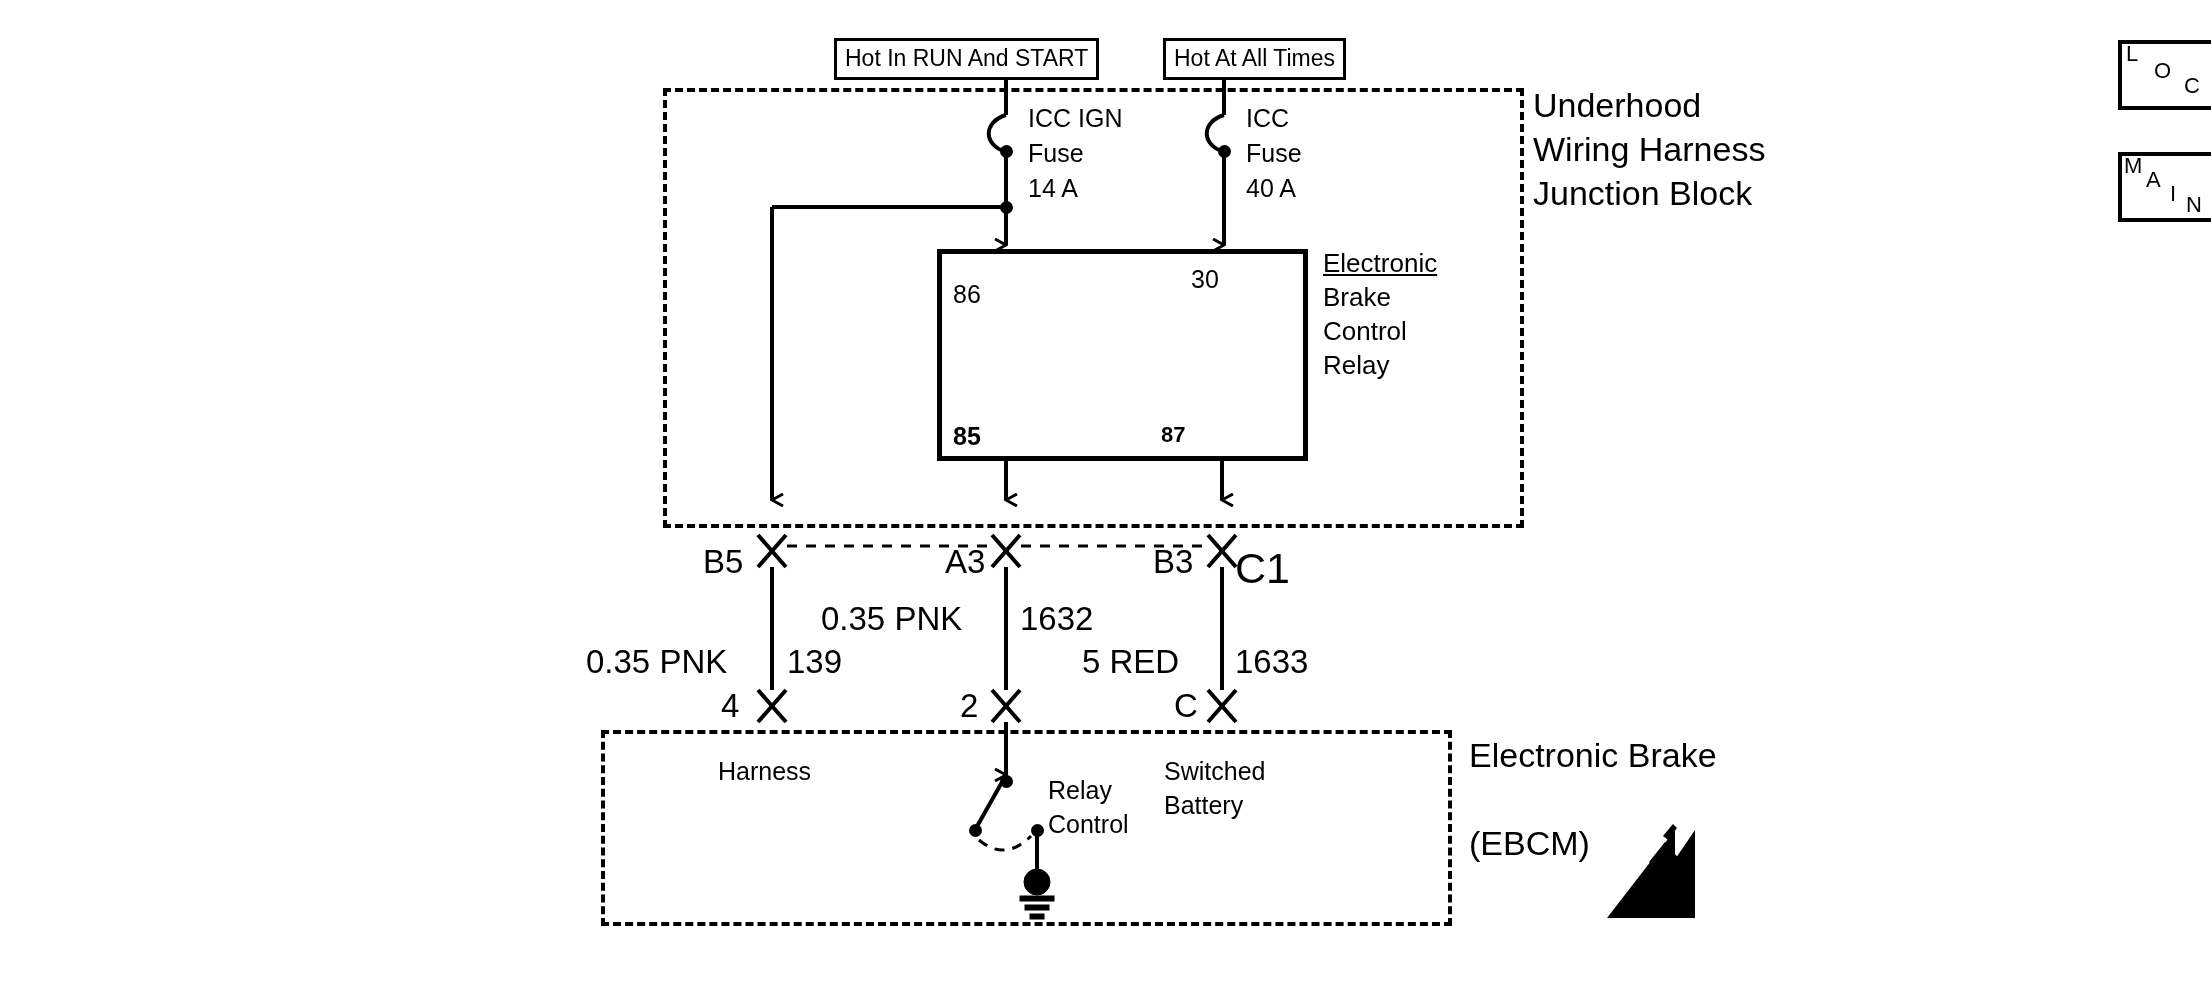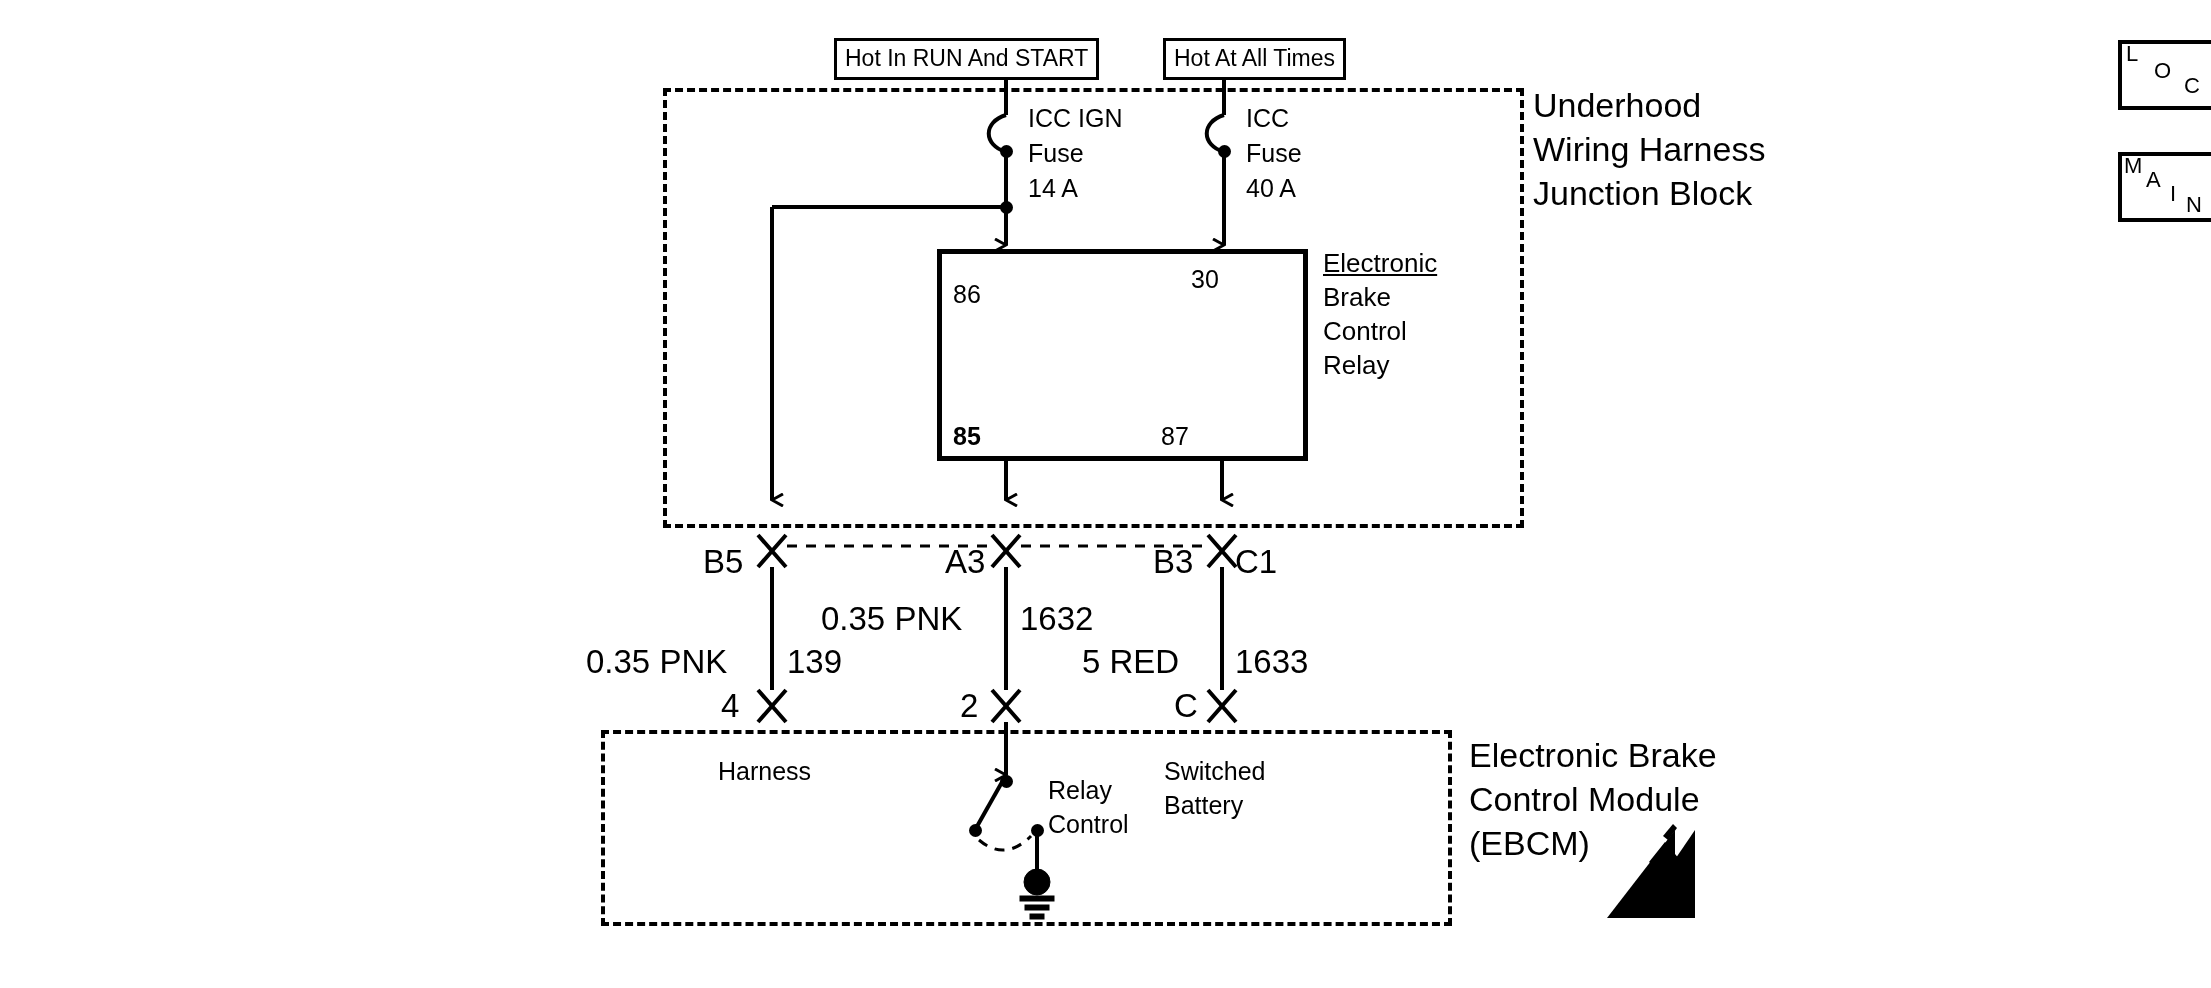--- a/index.html
+++ b/index.html
@@ -212,31 +212,31 @@
 
   <div class="txt" style="left:1211px; top:104px; font-size:25px;">ICC</div>
   <div class="txt" style="left:1211px; top:139px; font-size:25px;">Fuse</div>
   <div class="txt" style="left:1211px; top:174px; font-size:25px;">40 A</div>
 
   <div class="solidbox" style="left:902px; top:249px; width:371px; height:212px;"></div>
 
   <div class="txt" style="left:918px; top:280px; font-size:25px;">86</div>
   <div class="txt" style="left:918px; top:422px; font-size:25px;font-weight:bold;">85</div>
   <div class="txt" style="left:1156px; top:265px; font-size:25px;">30</div>
-  <div class="txt" style="left:1126px; top:422px; font-size:25px;">87</div>
+  <div class="txt" style="left:1126px; top:422px; font-size:22px;font-weight:bold;">87</div>
 
   <div class="txt" style="left:1288px; top:248px; font-size:26px;text-decoration:underline;">Electronic</div>
   <div class="txt" style="left:1288px; top:282px; font-size:26px;">Brake</div>
   <div class="txt" style="left:1288px; top:316px; font-size:26px;">Control</div>
   <div class="txt" style="left:1288px; top:350px; font-size:26px;">Relay</div>
 
   <div class="txt" style="left:668px; top:543px; font-size:33px;">B5</div>
   <div class="txt" style="left:910px; top:543px; font-size:33px;">A3</div>
   <div class="txt" style="left:1118px; top:543px; font-size:33px;">B3</div>
-  <div class="txt" style="left:1200px; top:543px; font-size:33px;">C1</div>
+  <div class="txt" style="left:1200px; top:543px; font-size:43px;">C1</div>
 
   <div class="txt" style="left:786px; top:600px; font-size:33px;">0.35 PNK</div>
   <div class="txt" style="left:985px; top:600px; font-size:33px;">1632</div>
 
   <div class="txt" style="left:551px; top:643px; font-size:33px;">0.35 PNK</div>
   <div class="txt" style="left:752px; top:643px; font-size:33px;">139</div>
 
   <div class="txt" style="left:1047px; top:643px; font-size:33px;">5 RED</div>
   <div class="txt" style="left:1200px; top:643px; font-size:33px;">1633</div>
 
@@ -246,21 +246,20 @@
 
   <div class="dashbox" style="left:566px; top:730px; width:851px; height:196px;"></div>
 
   <div class="txt" style="left:683px; top:757px; font-size:25px;">Harness</div>
   <div class="txt" style="left:1013px; top:776px; font-size:25px;">Relay</div>
   <div class="txt" style="left:1013px; top:810px; font-size:25px;">Control</div>
   <div class="txt" style="left:1129px; top:757px; font-size:25px;">Switched</div>
   <div class="txt" style="left:1129px; top:791px; font-size:25px;">Battery</div>
 
   <div class="txt" style="left:1434px; top:735px; font-size:34px;">Electronic Brake</div>
-  <div class="txt" style="left:1434px; top:779px; font-size:34px;">Control Module</div>
   <div class="txt" style="left:1434px; top:823px; font-size:34px;">(EBCM)</div>
 
   <div class="loc-box" style="left:2083px; top:40px; width:98px; height:70px;">
     <span class="loc-letter" style="left:4px; top:-3px;">L</span>
     <span class="loc-letter" style="left:32px; top:14px;">O</span>
     <span class="loc-letter" style="left:62px; top:29px;">C</span>
   </div>
 
   <div class="loc-box" style="left:2083px; top:152px; width:98px; height:70px;">
     <span class="loc-letter" style="left:2px; top:-3px;">M</span>

